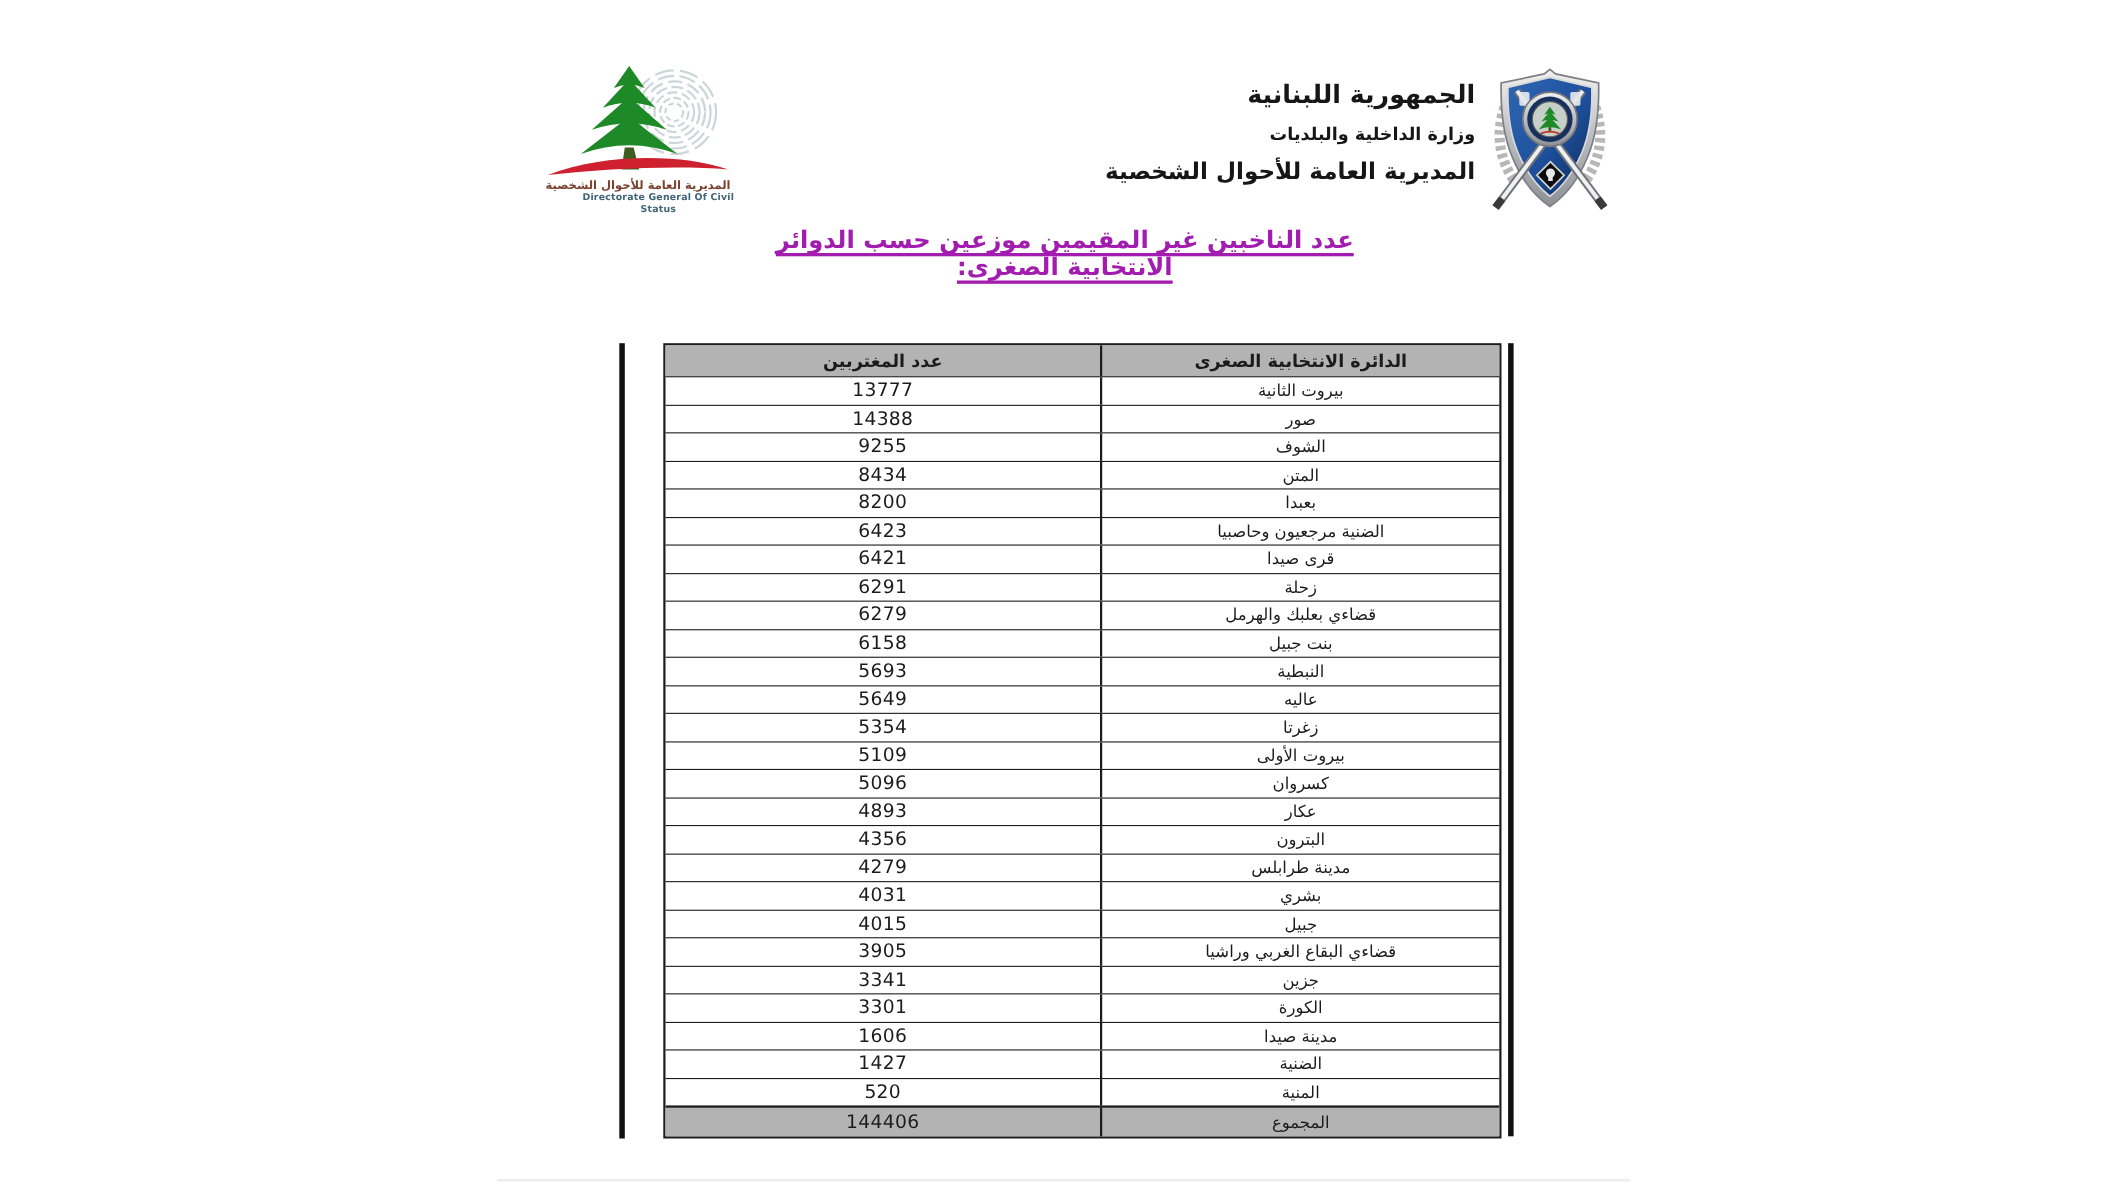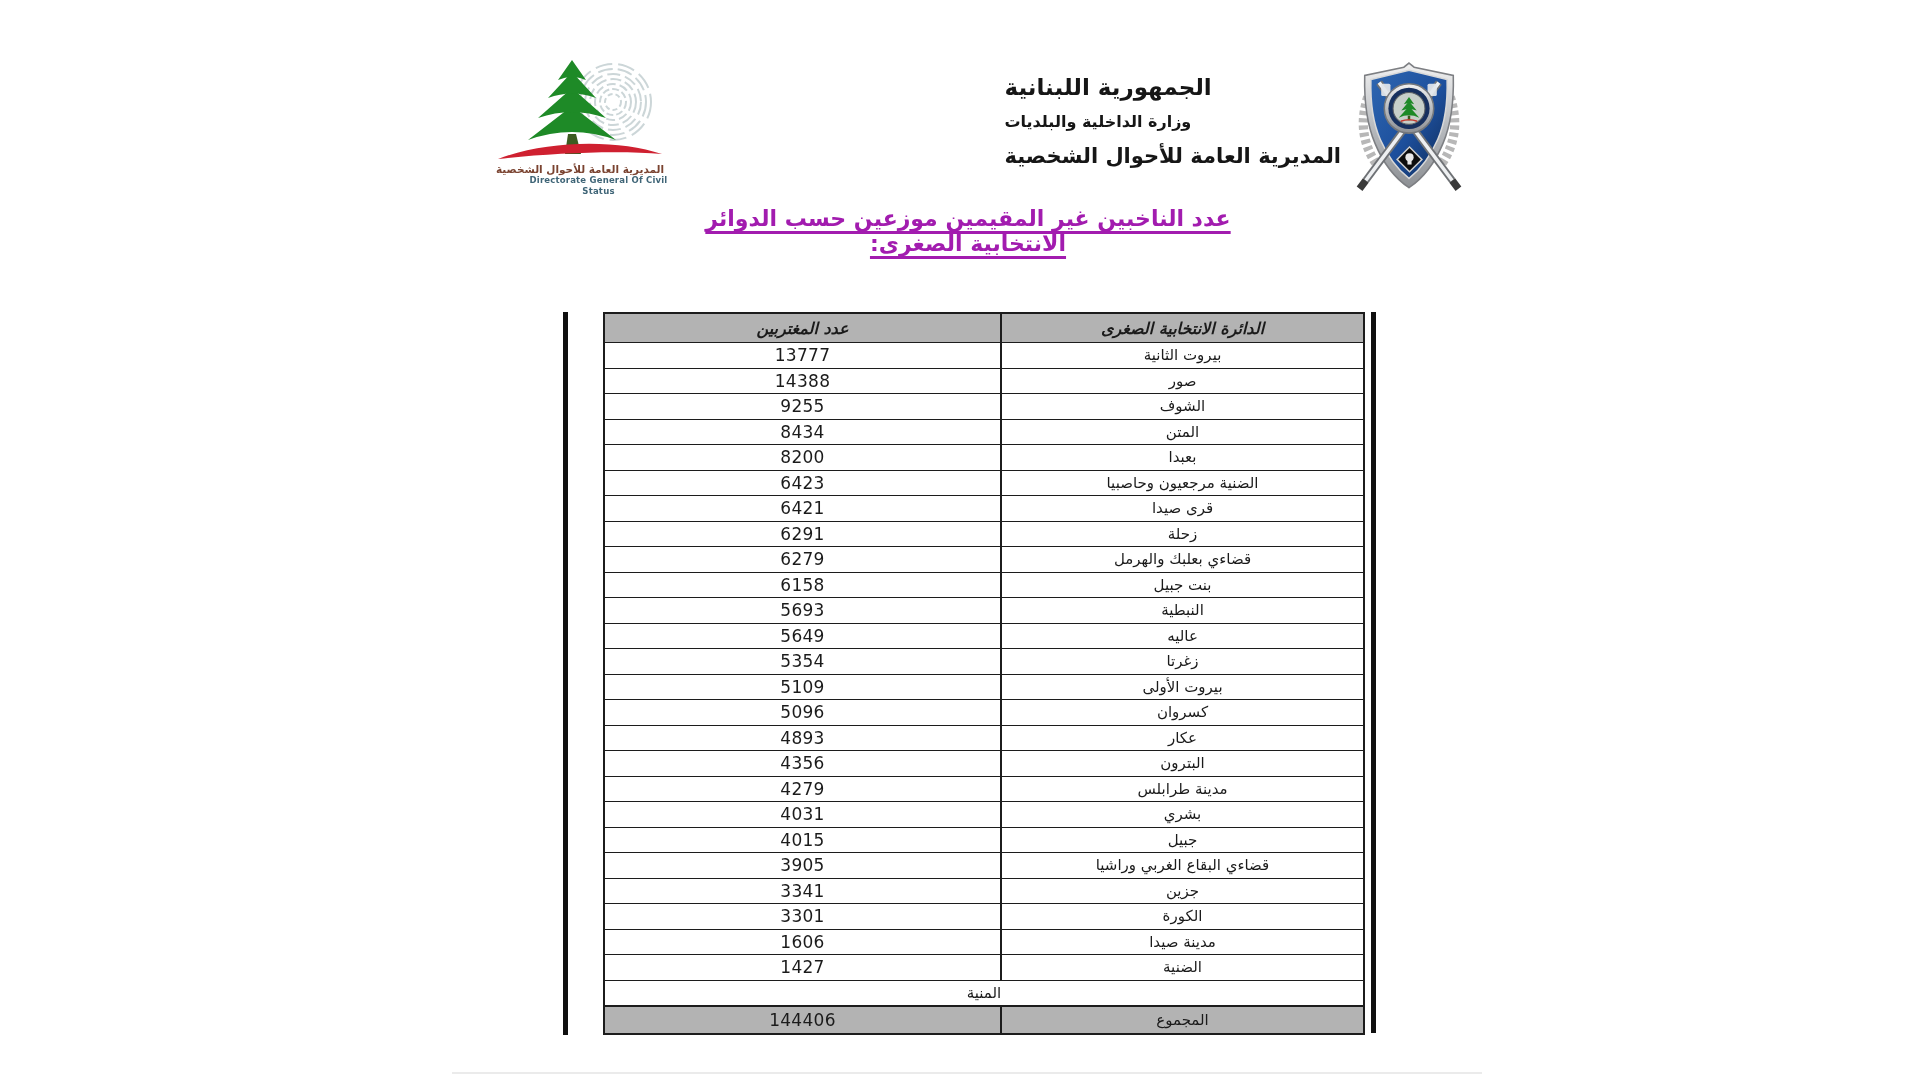--- a/index.html
+++ b/index.html
@@ -8,21 +8,21 @@
     font-family:"DejaVu Sans", sans-serif; color:#1b1b1b; overflow:hidden;
   }
 
   
   .left-logo { position:absolute; left:492px; top:56px; width:176px; text-align:center; }
   .left-logo svg { display:block; }
   .logo-caption-ar { direction:rtl; font-size:10.5px; font-weight:bold; color:#7a4330; line-height:12px; margin-top:1px; }
   .logo-caption-en { font-size:8.5px; font-weight:bold; color:#3f6577; line-height:11px; letter-spacing:.2px;margin-left:37px; }
 
   .ministry-text {
-    position:absolute; top:70px; right:579px; direction:rtl; text-align:left;
+    position:absolute; top:70px; right:579px; direction:rtl; text-align:right;
     font-weight:bold; color:#161616;margin-left:37px;
   }
   .ministry-text .l1 { font-size:23px; line-height:35px; }
   .ministry-text .l2 { font-size:16px; line-height:34px; }
   .ministry-text .l3 { font-size:21px; line-height:34px; }
 
   .shield-logo { position:absolute; left:1352px; top:60px; width:114px; height:138px; }
 
   
   .doc-title {
@@ -37,21 +37,21 @@
   .vbar-left  { left:563px;  top:312px; width:5px; height:723px; }
   .vbar-right { left:1371px; top:312px; width:5px; height:721px; }
 
   
   .districts-table {
     position:absolute; left:603px; top:312px; width:762px;
     border:2.5px solid #1c1c1c; box-sizing:border-box; background:#fff;
   }
   .tbody { display:contents; }
   .trow { display:flex; box-sizing:border-box; height:25.5px; border-top:1.5px solid #1c1c1c; }
-  .trow.thead { border-top:none; height:28px; background:#b3b3b3; font-weight:bold;font-style:italic; }
+  .trow.thead { border-top:none; height:28px; background:#b3b3b3; font-weight:bold; }
   .trow.total { height:28px; background:#b3b3b3; border-top:2px solid #1c1c1c;justify-content:space-between; }
   .cell { display:flex; align-items:center; justify-content:center; box-sizing:border-box; overflow:hidden; }
   .count-col { width:397px; border-right:2px solid #1c1c1c; font-size:17px; letter-spacing:.3px; }
   .district-col { flex:1; direction:rtl; font-size:15px; }
   .thead .count-col, .thead .district-col { font-size:16px; }
   .total .count-col { font-size:17px; }
 
   .scan-edge { position:absolute; left:452px; top:1072px; width:1030px; height:2px; background:#ebebeb; }
 </style>
 </head>
@@ -232,20 +232,21 @@
       </div><div class="trow">
         <div class="cell count-col">3301</div>
         <div class="cell district-col">الكورة</div>
       </div><div class="trow">
         <div class="cell count-col">1606</div>
         <div class="cell district-col">مدينة صيدا</div>
       </div><div class="trow">
         <div class="cell count-col">1427</div>
         <div class="cell district-col">الضنية</div>
       </div><div class="trow">
+        <div class="cell count-col">520</div>
         <div class="cell district-col">المنية</div>
       </div></div>
 
     <div class="trow total">
       <div class="cell count-col">144406</div>
       <div class="cell district-col">المجموع</div>
     </div>
   </div>
 
   <div class="scan-edge"></div>

